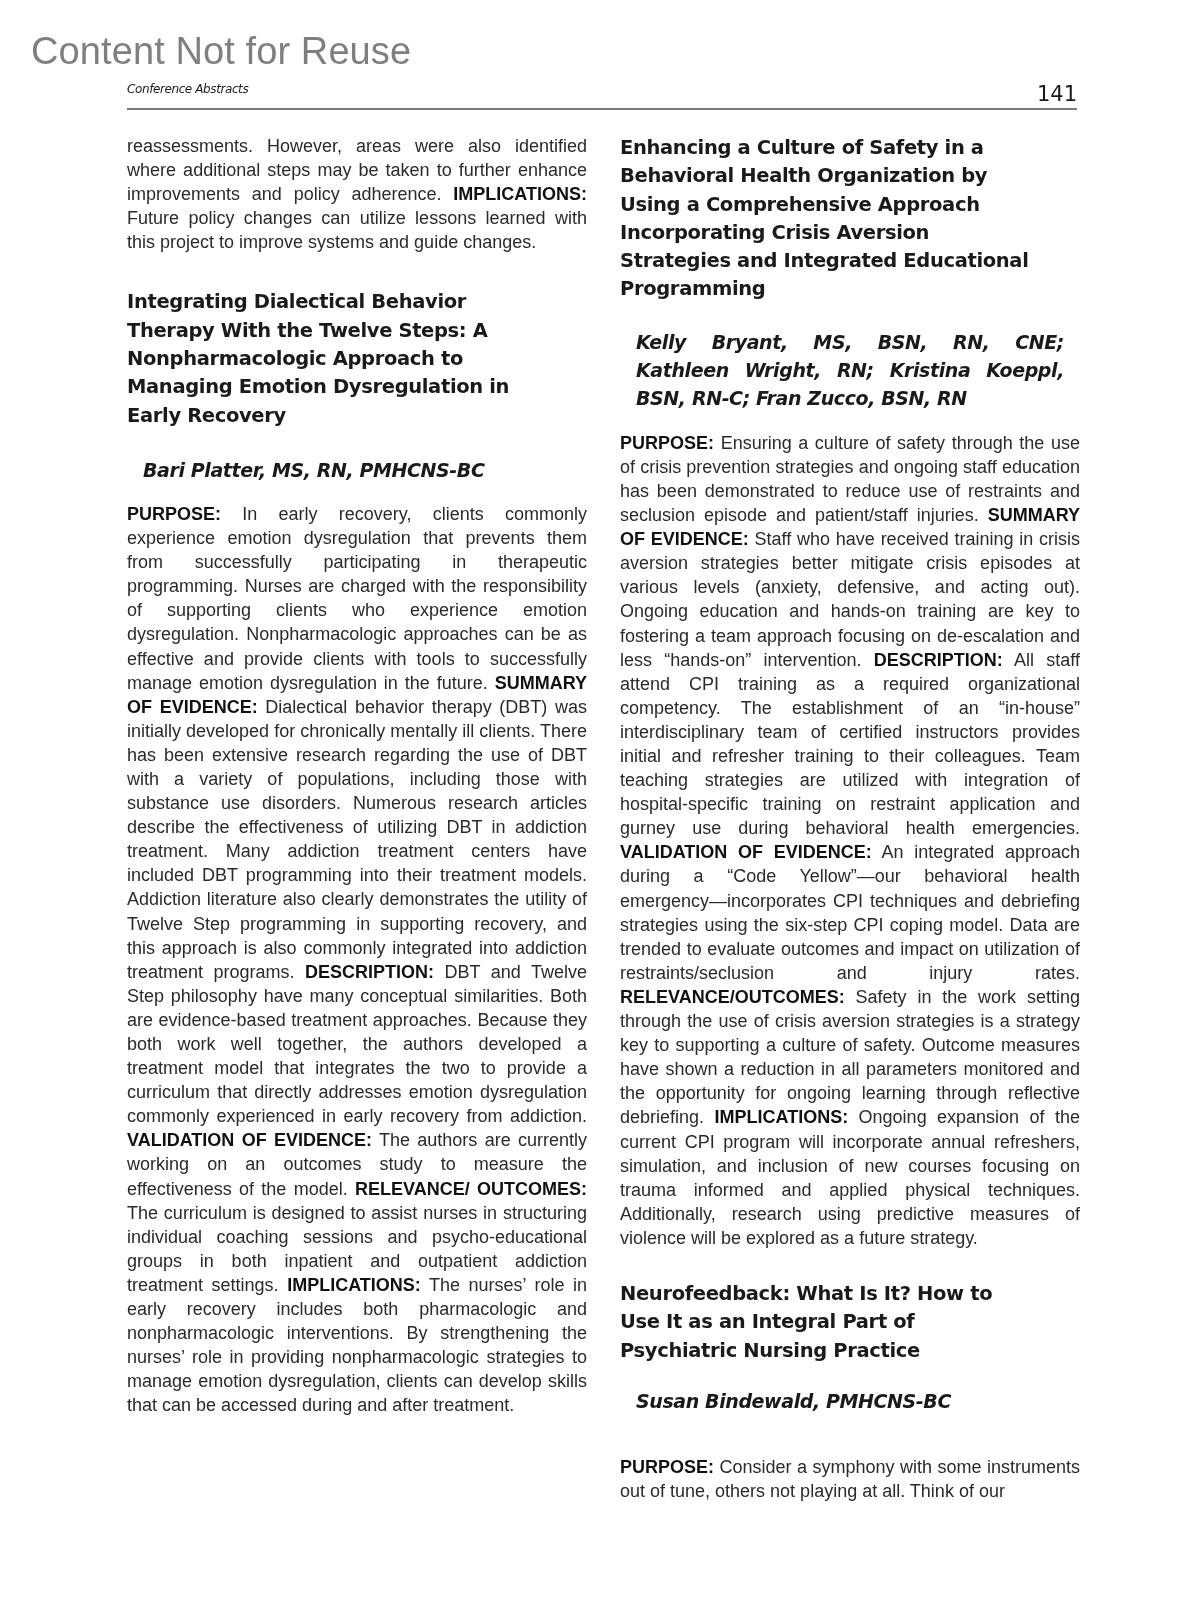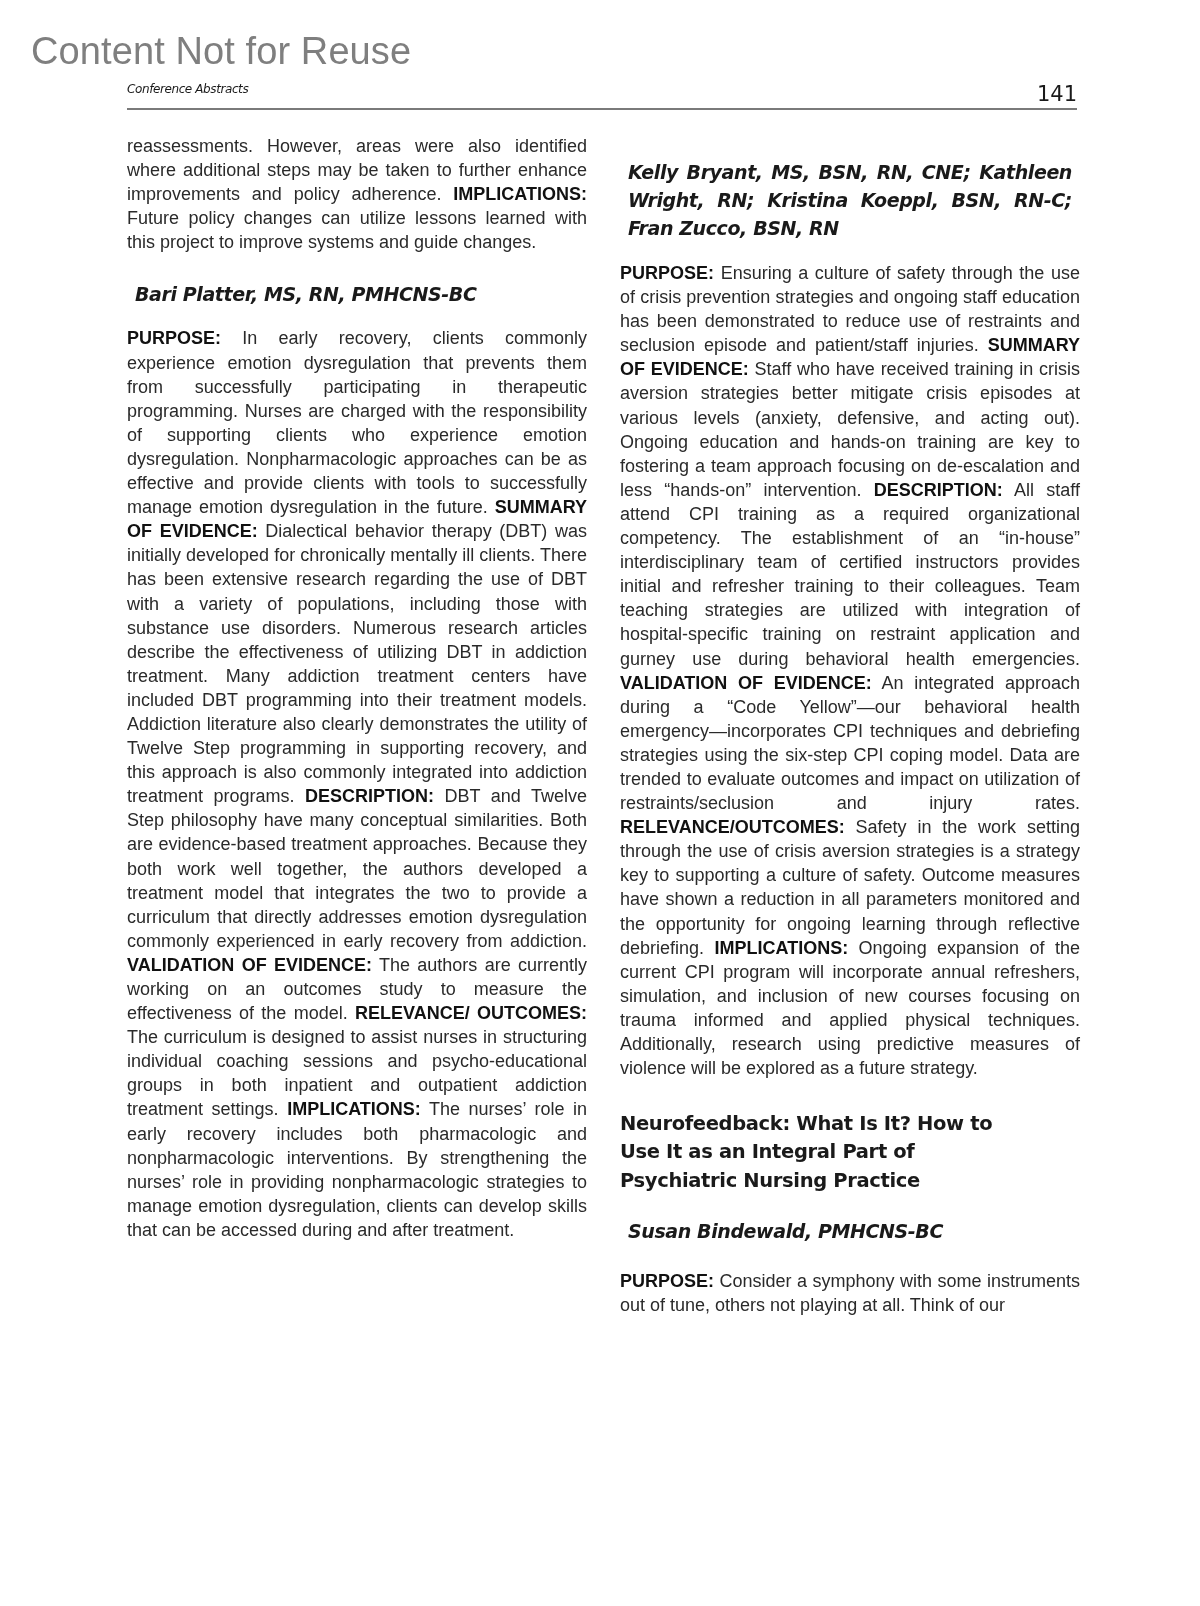--- a/index.html
+++ b/index.html
@@ -33,54 +33,56 @@
     }
     .body-text b { color: #111; font-weight: bold; }
     .title {
       font-family: "DejaVu Sans", sans-serif; font-weight: bold;
       font-size: 19.5px; line-height: 28.3px; color: #1a1a1a; letter-spacing: -0.35px;
       margin: 0;
     }
     .authors {
       font-family: "DejaVu Sans", sans-serif; font-weight: bold; font-style: italic;
       font-size: 19px; line-height: 28px; color: #1a1a1a; letter-spacing: -0.4px;
-      margin: 8px; text-align: justify;
+      margin: 16px; text-align: justify;
     }
   </style>
 </head>
 <body>
 
 <div class="watermark">Content Not for Reuse</div>
 
 <div class="running-head">
   <span class="journal">Conference Abstracts</span>
   <span class="pagenum">141</span>
 </div>
 
 <div class="col left">
   <p class="body-text" style="margin-top:0;">
     <span>reassessments. However, areas were also identified where additional steps may be taken to further enhance improvements and policy adherence. </span><b>IMPLICATIONS:</b><span> Future policy changes can utilize lessons learned with this project to improve systems and guide changes.</span>
   </p>
 
+  <h2 class="title" style="margin-top:34px; width:420px;">Integrating Dialectical Behavior Therapy With the Twelve Steps: A Nonpharmacologic Approach to Managing Emotion Dysregulation in Early Recovery</h2>
 
   <h3 class="authors" style="margin-top:26px;">Bari Platter, MS, RN, PMHCNS-BC</h3>
 
   <p class="body-text" style="margin-top:18px;">
     <b>PURPOSE:</b><span> In early recovery, clients commonly experience emotion dysregulation that prevents them from successfully participating in therapeutic programming. Nurses are charged with the responsibility of supporting clients who experience emotion dysregulation. Nonpharmacologic approaches can be as effective and provide clients with tools to successfully manage emotion dysregulation in the future. </span><b>SUMMARY OF EVIDENCE:</b><span> Dialectical behavior therapy (DBT) was initially developed for chronically mentally ill clients. There has been extensive research regarding the use of DBT with a variety of populations, including those with substance use disorders. Numerous research articles describe the effectiveness of utilizing DBT in addiction treatment. Many addiction treatment centers have included DBT programming into their treatment models. Addiction literature also clearly demonstrates the utility of Twelve Step programming in supporting recovery, and this approach is also commonly integrated into addiction treatment programs. </span><b>DESCRIPTION:</b><span> DBT and Twelve Step philosophy have many conceptual similarities. Both are evidence-based treatment approaches. Because they both work well together, the authors developed a treatment model that integrates the two to provide a curriculum that directly addresses emotion dysregulation commonly experienced in early recovery from addiction. </span><b>VALIDATION OF EVIDENCE:</b><span> The authors are currently working on an outcomes study to measure the effectiveness of the model. </span><b>RELEVANCE/ OUTCOMES:</b><span> The curriculum is designed to assist nurses in structuring individual coaching sessions and psycho-educational groups in both inpatient and outpatient addiction treatment settings. </span><b>IMPLICATIONS:</b><span> The nurses’ role in early recovery includes both pharmacologic and nonpharmacologic interventions. By strengthening the nurses’ role in providing nonpharmacologic strategies to manage emotion dysregulation, clients can develop skills that can be accessed during and after treatment.</span>
   </p>
 </div>
 
 <div class="col right">
+  <h2 class="title" style="margin-top:0; width:420px;">Enhancing a Culture of Safety in a Behavioral Health Organization by Using a Comprehensive Approach Incorporating Crisis Aversion Strategies and Integrated Educational Programming</h2>
 
   <h3 class="authors" style="margin-top:24px;">Kelly Bryant, MS, BSN, RN, CNE; Kathleen Wright, RN; Kristina Koeppl, BSN, RN-C; Fran Zucco, BSN, RN</h3>
 
   <p class="body-text" style="margin-top:19px;">
     <b>PURPOSE:</b><span> Ensuring a culture of safety through the use of crisis prevention strategies and ongoing staff education has been demonstrated to reduce use of restraints and seclusion episode and patient/staff injuries. </span><b>SUMMARY OF EVIDENCE:</b><span> Staff who have received training in crisis aversion strategies better mitigate crisis episodes at various levels (anxiety, defensive, and acting out). Ongoing education and hands-on training are key to fostering a team approach focusing on de-escalation and less “hands-on” intervention. </span><b>DESCRIPTION:</b><span> All staff attend CPI training as a required organizational competency. The establishment of an “in-house” interdisciplinary team of certified instructors provides initial and refresher training to their colleagues. Team teaching strategies are utilized with integration of hospital-specific training on restraint application and gurney use during behavioral health emergencies. </span><b>VALIDATION OF EVIDENCE:</b><span> An integrated approach during a “Code Yellow”—our behavioral health emergency—incorporates CPI techniques and debriefing strategies using the six-step CPI coping model. Data are trended to evaluate outcomes and impact on utilization of restraints/seclusion and injury rates. </span><b>RELEVANCE/OUTCOMES:</b><span> Safety in the work setting through the use of crisis aversion strategies is a strategy key to supporting a culture of safety. Outcome measures have shown a reduction in all parameters monitored and the opportunity for ongoing learning through reflective debriefing. </span><b>IMPLICATIONS:</b><span> Ongoing expansion of the current CPI program will incorporate annual refreshers, simulation, and inclusion of new courses focusing on trauma informed and applied physical techniques. Additionally, research using predictive measures of violence will be explored as a future strategy.</span>
   </p>
 
   <h2 class="title" style="margin-top:30px; width:400px;">Neurofeedback: What Is It? How to Use It as an Integral Part of Psychiatric Nursing Practice</h2>
 
   <h3 class="authors" style="margin-top:22px;">Susan Bindewald, PMHCNS-BC</h3>
 
-  <p class="body-text" style="margin-top:24px;">
+  <p class="body-text" style="margin-top:40px;">
     <b>PURPOSE:</b><span> Consider a symphony with some instruments out of tune, others not playing at all. Think of our</span>
   </p>
 </div>
 
 </body></html>

